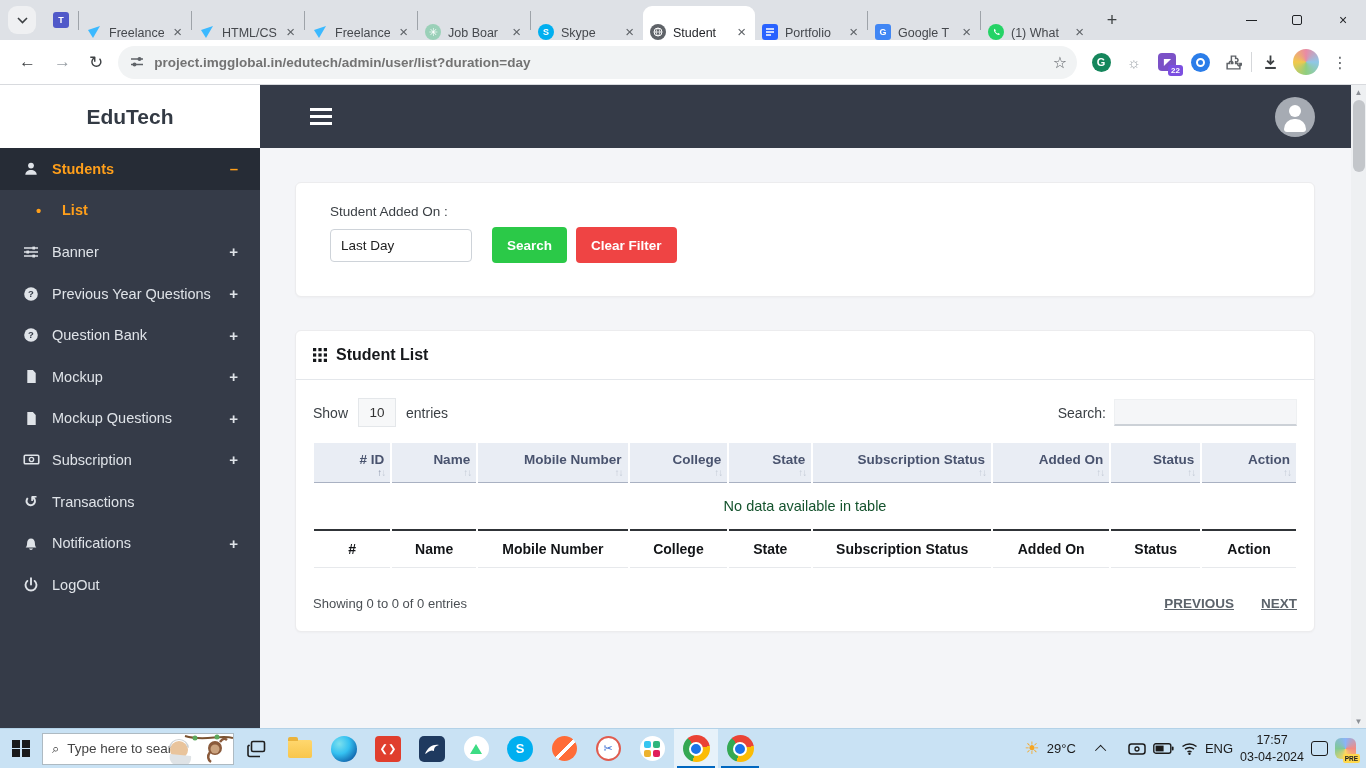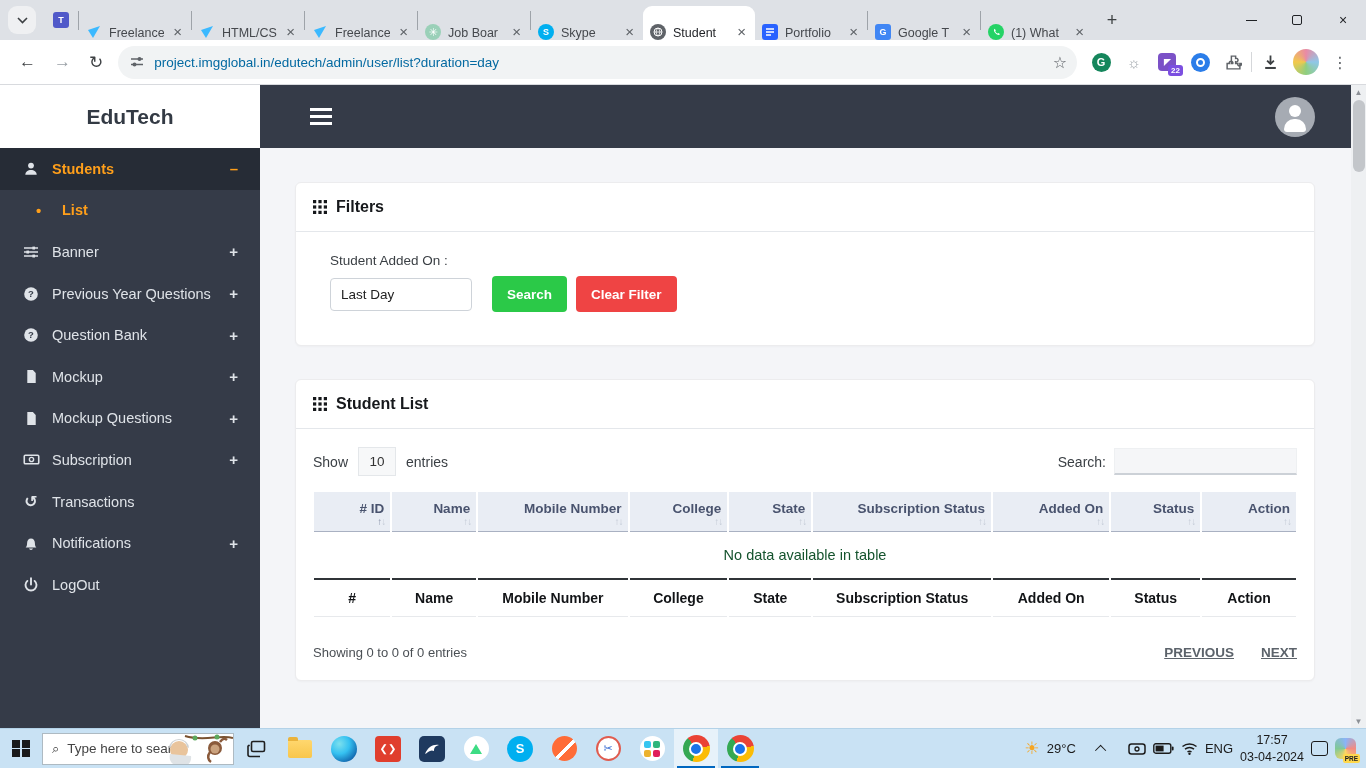--- a/index.html
+++ b/index.html
@@ -21,21 +21,21 @@
   .restore-glyph { width:10px; height:10px; border:1.2px solid #1f2125; border-radius:2px; }
   .min-glyph { width:11px; height:0; border-top:1.4px solid #1f2125; }
   .fav { width:16px; height:16px; border-radius:3px; display:flex; align-items:center; justify-content:center; font-size:9px; font-weight:bold; color:#fff; flex:none; }
   .fav.round { border-radius:50%; }
 
   
   .toolbar { height:45px; background:#fff; display:flex; align-items:center; padding:0 10px; border-bottom:1px solid #d8dade; }
   .navbtn { font-size:17px; color:#3e4144; margin:0 9px; }
   .navbtn.fwd { color:#9aa0a6; }
   .omnibox { flex:1; height:33px; background:#f1f3f4; border-radius:17px; display:flex; align-items:center; padding:0 10px 0 12px; margin:0 6px; min-width:0; }
-  .omni-url { font-size:13.5px; color:#0369a1; flex:1; margin-left:10px; white-space:nowrap; overflow:hidden; }
+  .omni-url { font-size:13.5px; color:#737373; flex:1; margin-left:10px; white-space:nowrap; overflow:hidden;font-weight:bold; }
   .omni-star { color:#5f6368; font-size:16px; }
   .ext { display:flex; align-items:center; gap:13px; margin:0 8px; }
   .ext-ic { position:relative; width:20px; height:20px; display:flex; align-items:center; justify-content:center; }
   .badge22 { position:absolute; right:-6px; bottom:-4px; background:#7c4fe0; color:#fff; font-size:8px; font-weight:bold; padding:1px 3px; border-radius:3px; }
   .tool-divider { width:1px; height:20px; background:#d5d7da; }
   .profile-avatar { width:26px; height:26px; border-radius:50%; background:conic-gradient(#e98aa5, #8fc7e8, #8fce7f, #f2c94c, #e98aa5); }
   .dots { font-size:16px; color:#5f6368; letter-spacing:0; }
 
   
   .page { position:absolute; top:85px; left:0; right:0; bottom:40px; }
@@ -416,36 +416,20 @@
       </div>
     <div class="user-avatar">
         <span class="head"></span>
         <span class="body"></span>
       </div>
   </div>
 
   <div class="main">
 
     <div class="card filters">
-      <div class="card-header">
-        <svg width="14" height="14" viewBox="0 0 13 13">
-            <g fill="#16181b">
-              <rect width="3" height="3"></rect>
-              <rect x="5" width="3" height="3"></rect>
-              <rect x="10" width="3" height="3"></rect>
-              <rect y="5" width="3" height="3"></rect>
-              <rect x="5" y="5" width="3" height="3"></rect>
-              <rect x="10" y="5" width="3" height="3"></rect>
-              <rect y="10" width="3" height="3"></rect>
-              <rect x="5" y="10" width="3" height="3"></rect>
-              <rect x="10" y="10" width="3" height="3"></rect>
-            </g>
-          </svg>
-        <span>Filters</span>
-      </div>
       <div class="filters-body">
         <div class="filter-label">Student Added On :</div>
         <div class="filter-row">
           <input class="filter-input" readonly="" value="Last Day" style="">
           <button class="btn search">Search</button>
           <button class="btn clear">Clear Filter</button>
         </div>
       </div>
     </div>
 

